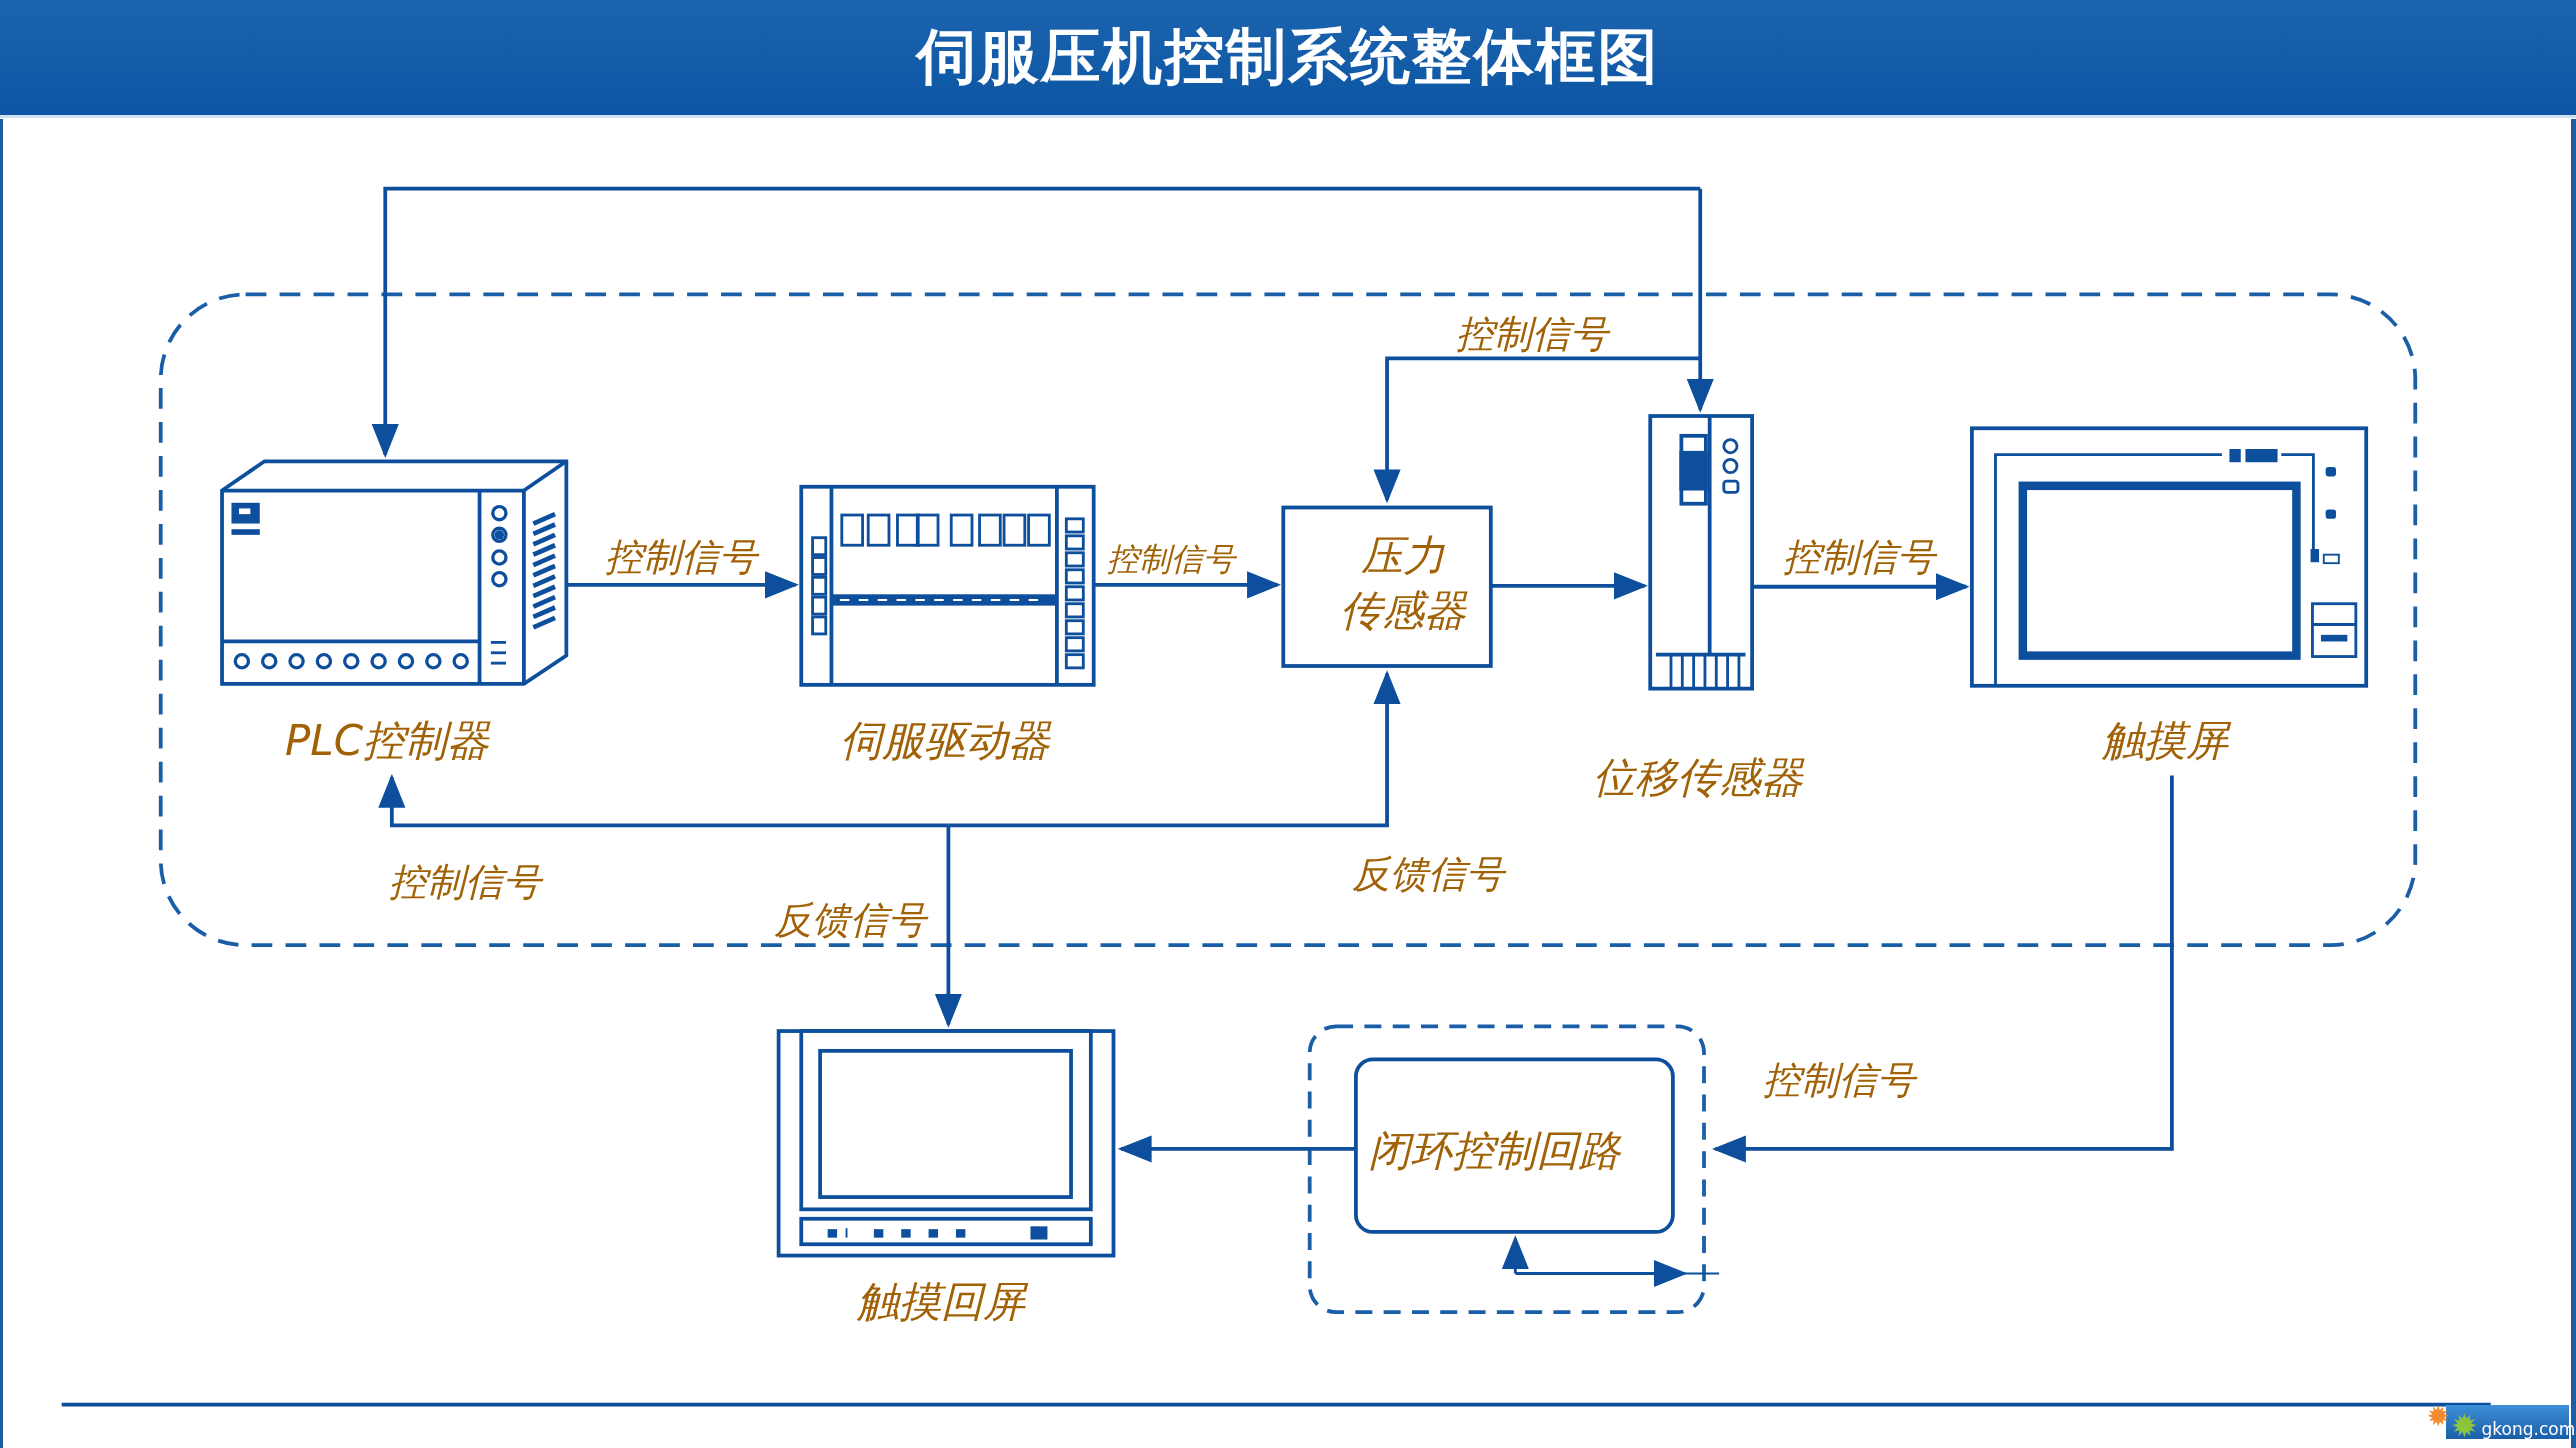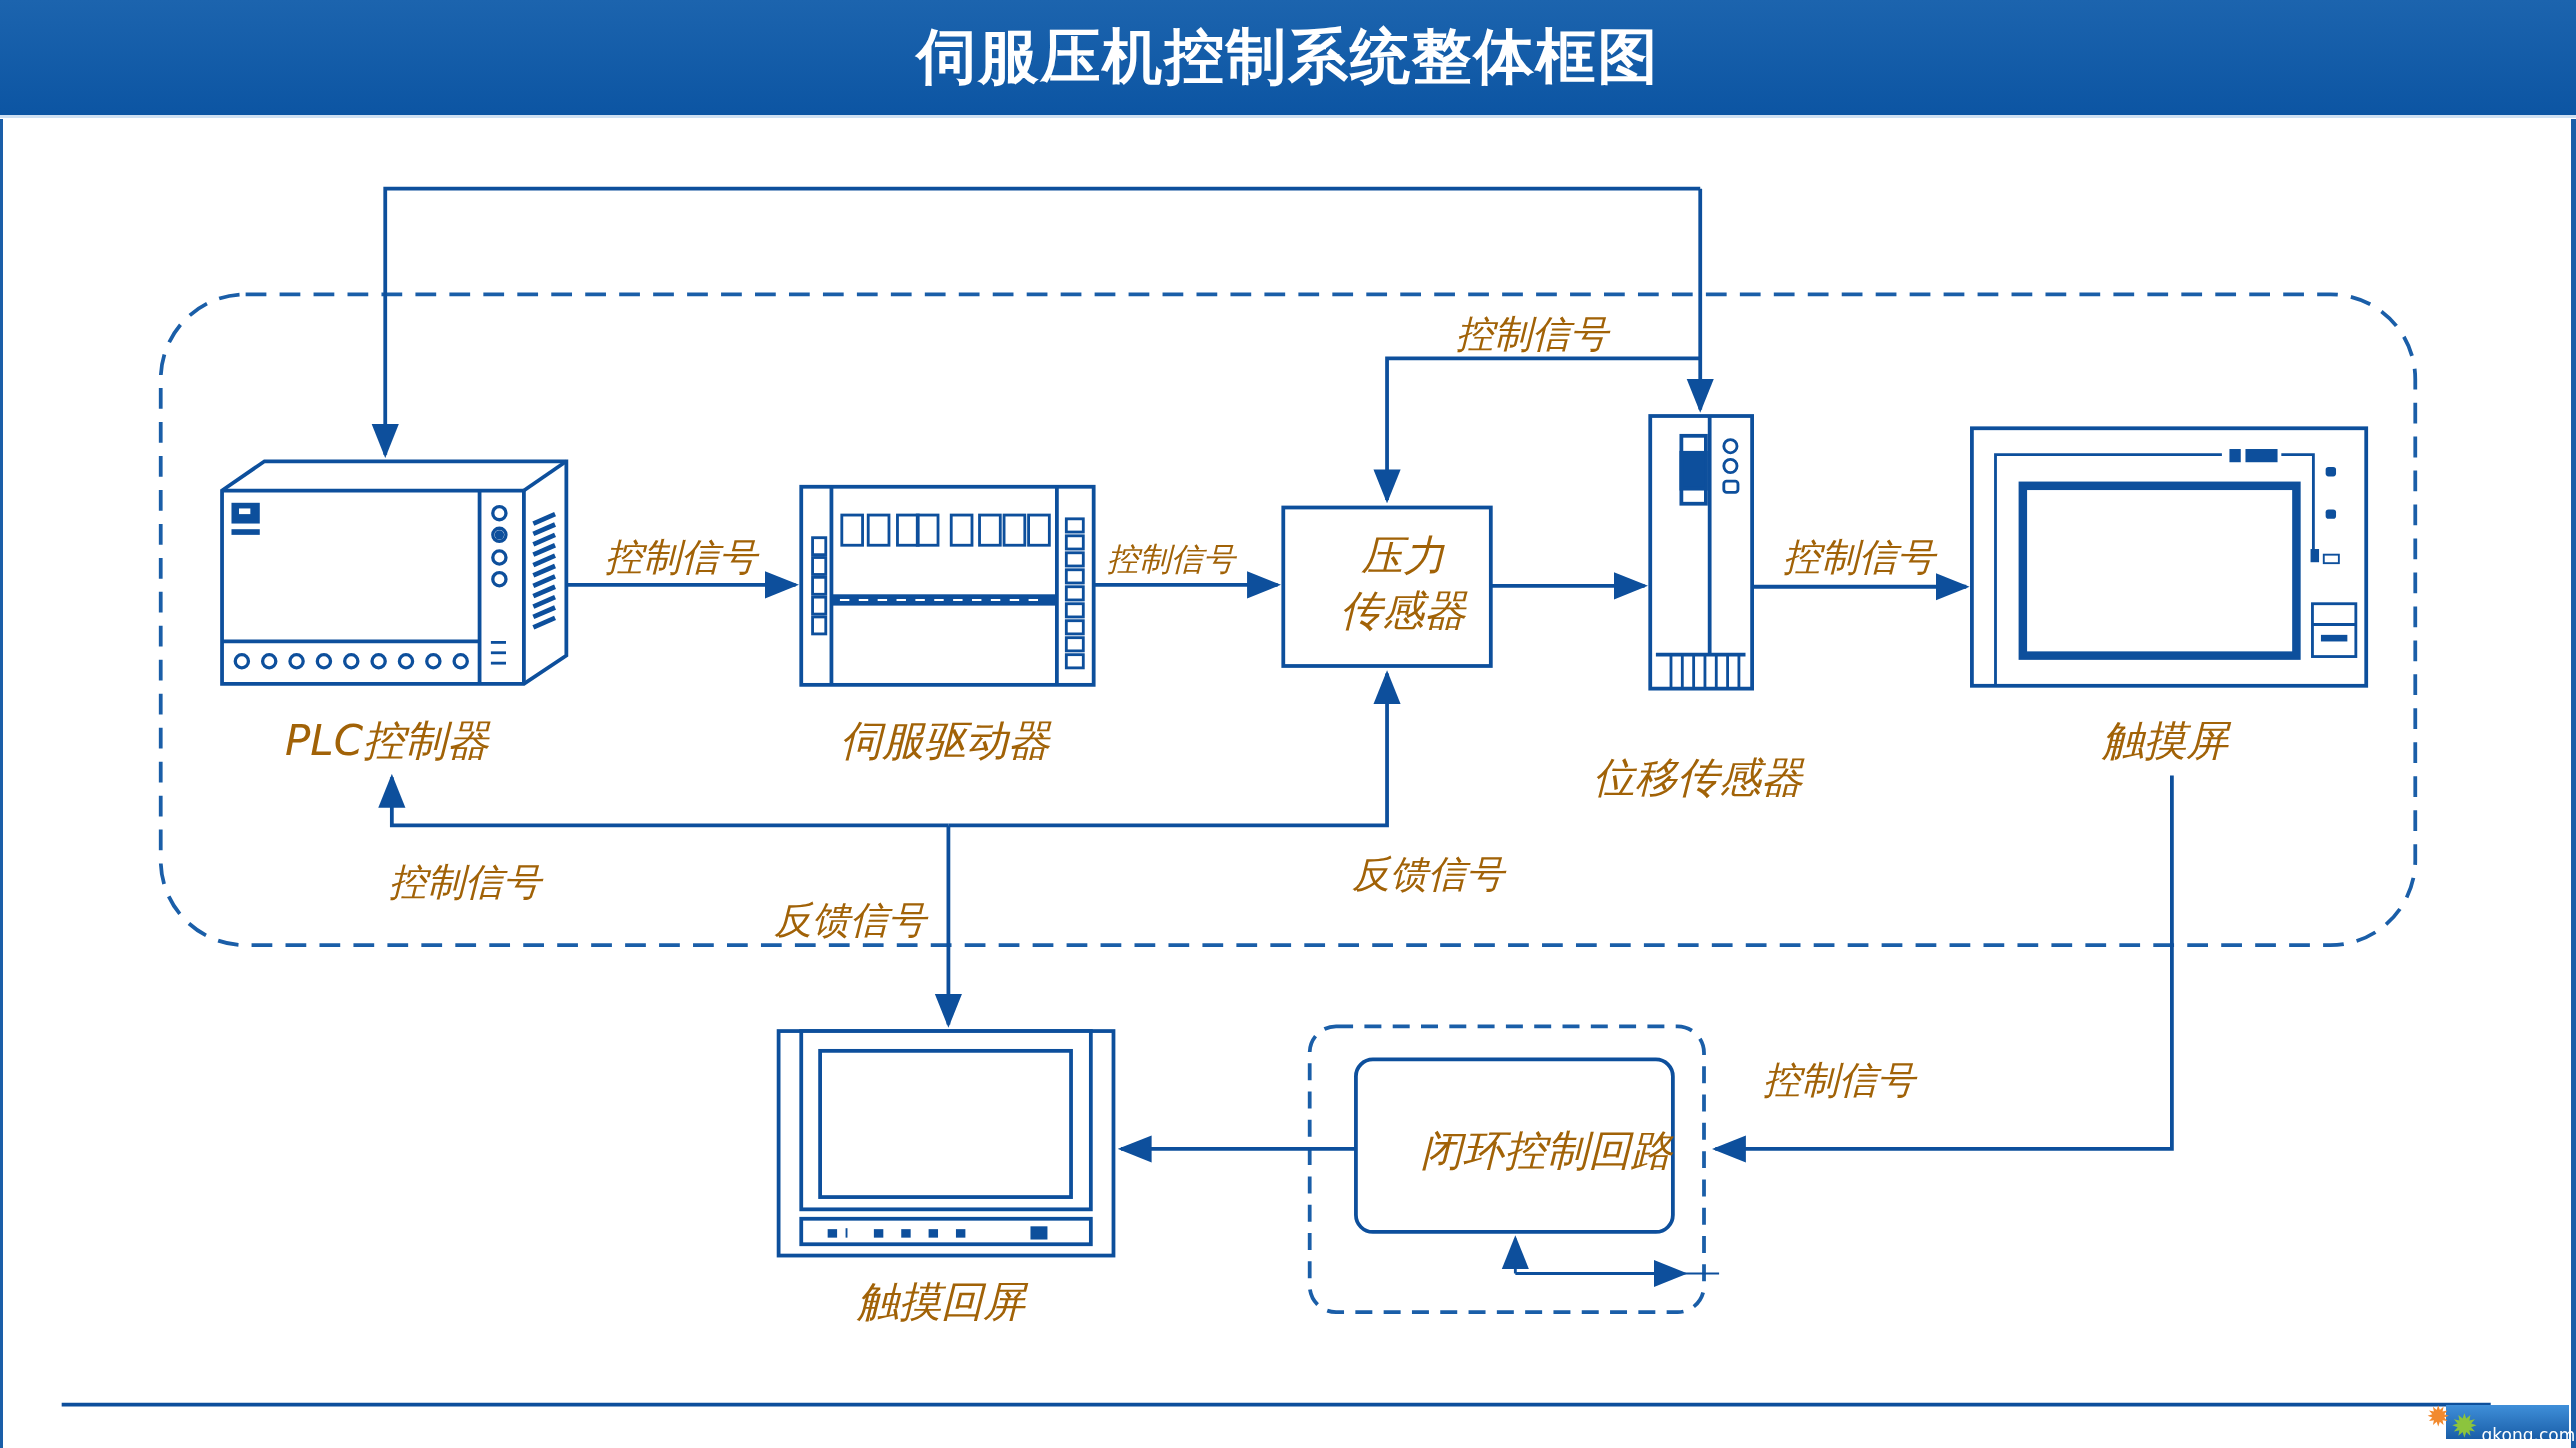--- a/index.html
+++ b/index.html
@@ -12,21 +12,21 @@
   .frame-left { position: absolute; left: 0; top: 119px; width: 2.8px; height: 1330px; background: #1a5ea8; }
   .frame-right { position: absolute; right: 0; top: 119px; width: 4.7px; height: 1330px; background: #1a5ea8; }
   svg.diagram { position: absolute; left: 0; top: 0; }
   .lbl { position: absolute; color: #a16207; white-space: nowrap; font-style: italic; }
   .lbl-node { font-size: 42px; }
   .lbl-sig { font-size: 38px; }
   .lbl-box { font-size: 42px; text-align: center; line-height: 55px; }
   .watermark { position: absolute; right: 7.5px; bottom: 5.7px; width: 142px; height: 47px; }
   .wm-band { position: absolute; left: 19px; top: 9.4px; width: 123px; height: 34px;
              background: linear-gradient(#3f8fd9, #1a5ea8); }
-  .wm-text { position: absolute; left: 55px; top: 30px; font-size: 17px; color: #ffffff; }
+  .wm-text { position: absolute; left: 55px; top: 24px; font-size: 17px; color: #ffffff; }
   .wm-gear1 { position: absolute; left: 0; top: 7.5px; font-size: 28px; color: #f28a2e; line-height: 28px; }
   .wm-gear2 { position: absolute; left: 24.5px; top: 15px; font-size: 32px; color: #8cc43d; line-height: 32px; }
 </style>
 </head>
 <body>
 
 <div class="header">
   <div class="header-title">伺服压机控制系统整体框图</div>
 </div>
 <div class="frame-left"></div>
@@ -213,21 +213,21 @@
 
 <div class="lbl lbl-node" style="left:285px; top:713px;">PLC控制器</div>
 <div class="lbl lbl-node" style="left:840px; top:713px;">伺服驱动器</div>
 <div class="lbl lbl-box" style="left:1283px; top:528px; width:240px;">
   <div>压力</div>
   <div>传感器</div>
 </div>
 <div class="lbl lbl-node" style="left:1593px; top:713px;margin-top:37px;">位移传感器</div>
 <div class="lbl lbl-node" style="left:2102px; top:713px;">触摸屏</div>
 <div class="lbl lbl-node" style="left:857px; top:1274px;">触摸回屏</div>
-<div class="lbl lbl-box" style="left:1388px; top:1123px; width:317px;text-align:center;">闭环控制回路</div>
+<div class="lbl lbl-box" style="left:1336px; top:1123px; width:317px;text-align:center;">闭环控制回路</div>
 
 <div class="lbl lbl-sig" style="left:605px; top:532px;">控制信号</div>
 <div class="lbl lbl-sig" style="left:1107px; top:538px; font-size:32px;">控制信号</div>
 <div class="lbl lbl-sig" style="left:1456px; top:309px;">控制信号</div>
 <div class="lbl lbl-sig" style="left:1783px; top:532px;">控制信号</div>
 <div class="lbl lbl-sig" style="left:389px; top:857px;">控制信号</div>
 <div class="lbl lbl-sig" style="left:774px; top:895px;">反馈信号</div>
 <div class="lbl lbl-sig" style="left:1352px; top:849px;">反馈信号</div>
 <div class="lbl lbl-sig" style="left:1763px; top:1055px;">控制信号</div>
 

